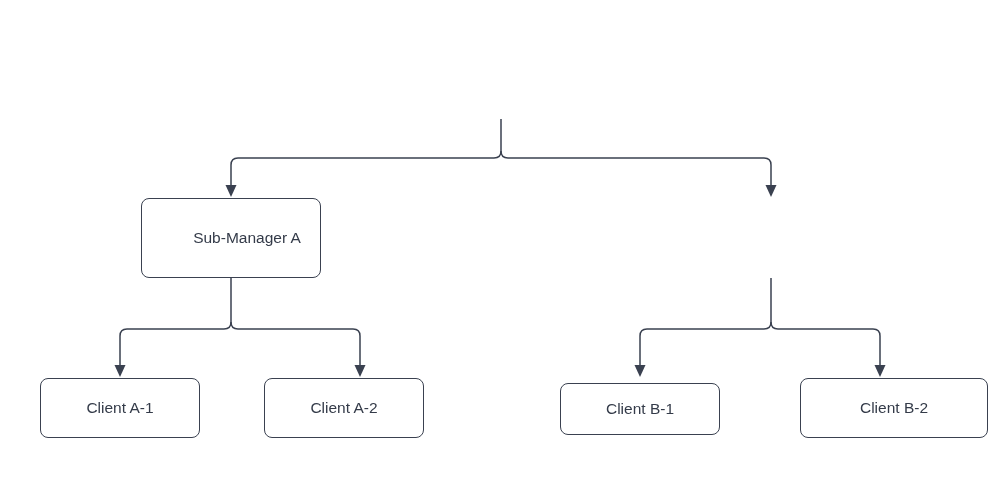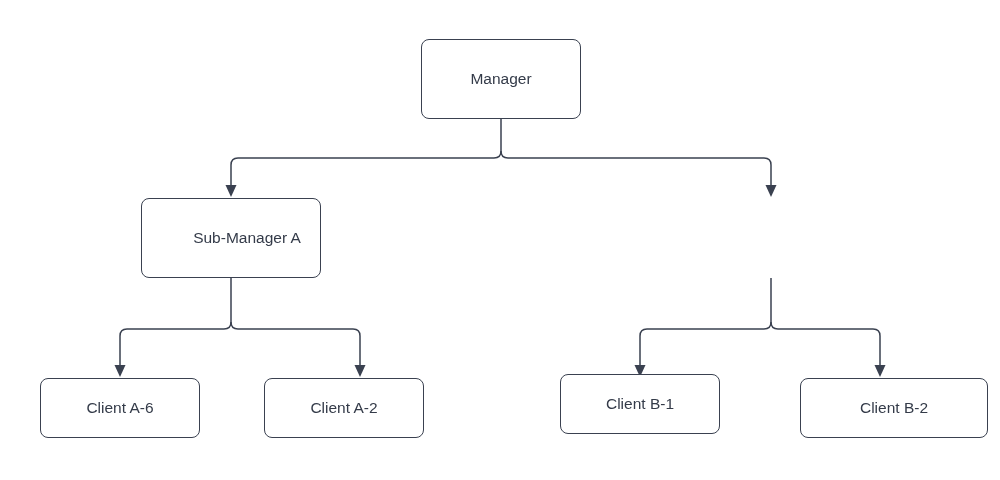--- a/index.html
+++ b/index.html
@@ -51,26 +51,25 @@
 
     <g>
       <path class="edge" d="M771,278 L771,322"></path>
       <path class="edge" d="M771,322 Q771,329 764,329 L647,329 Q640,329 640,336 L640,366"></path>
       <path class="edge" d="M771,322 Q771,329 778,329 L873,329 Q880,329 880,336 L880,366"></path>
       <polygon class="arrow" points="634.5,365 645.5,365 640,377"></polygon>
       <polygon class="arrow" points="874.5,365 885.5,365 880,377"></polygon>
     </g>
   </svg>
 
-  <div class="node" style="left:421px;top:39px;width:160px;height:80px;">Manager</div>
 
   <div class="node" style="left:141px;top:198px;width:180px;height:80px;padding-left:32px;">Sub-Manager A</div>
 
 
-  <div class="node" style="left:40px;top:378px;width:160px;height:60px;">Client A-6</div>
+  <div class="node" style="left:40px;top:378px;width:160px;height:60px;">Client A-1</div>
 
   <div class="node" style="left:264px;top:378px;width:160px;height:60px;">Client A-2</div>
 
-  <div class="node" style="left:560px;top:374px;width:160px;height:60px;">Client B-1</div>
+  <div class="node" style="left:560px;top:383px;width:160px;height:52px;">Client B-1</div>
 
   <div class="node" style="left:800px;top:378px;width:188px;height:60px;">Client B-2</div>
 
 </div>
 
 </body></html>

